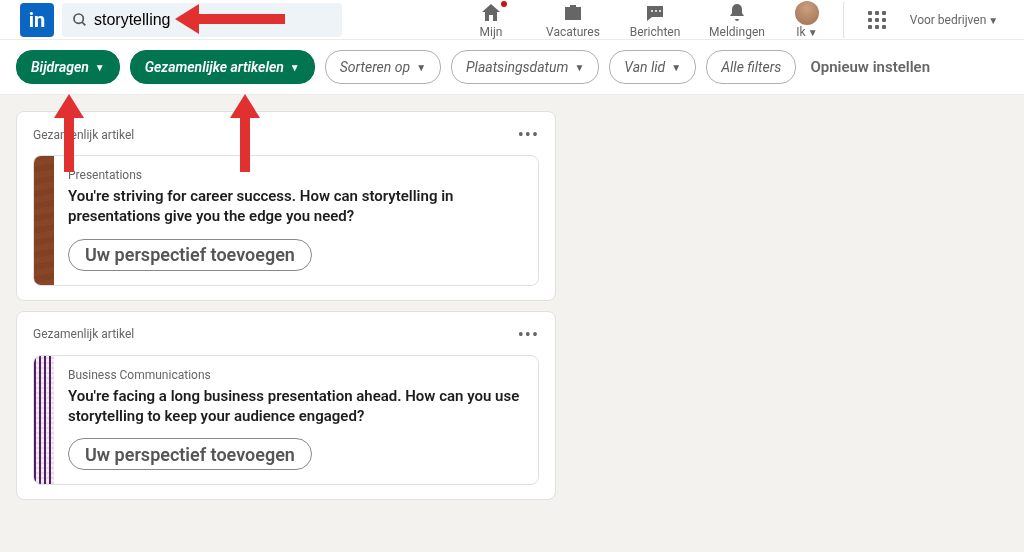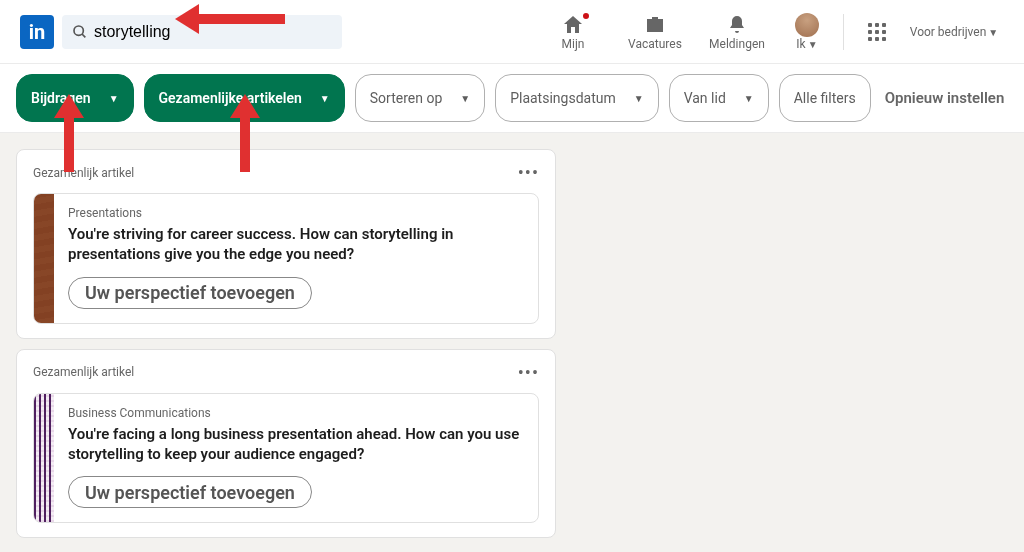--- a/index.html
+++ b/index.html
@@ -1,37 +1,37 @@
 <!DOCTYPE html>
 <html><head>
 <meta charset="utf-8">
 <style>
   * { box-sizing: border-box; margin: 0; padding: 0; }
   body { font-family: -apple-system, BlinkMacSystemFont, "Segoe UI", Roboto, Arial, sans-serif; background: #f3f2ef; width: 1024px; height: 552px; overflow: hidden; }
 
   
-  .header { background: #fff; height: 64px; display: flex; align-items: center; padding: 0 20px; border-bottom: 1px solid rgba(0,0,0,0.08); }
+  .header { background: #fff; height: 40px; display: flex; align-items: center; padding: 0 20px; border-bottom: 1px solid rgba(0,0,0,0.08); }
   .logo { width: 34px; height: 34px; background: #0a66c2; color: #fff; border-radius: 4px; display:flex; align-items:center; justify-content:center; font-weight:700; font-size:20px; margin-right: 8px;}
   .search-wrap { position: relative; background: #eef3f8; border-radius: 4px; height: 34px; width: 280px; display:flex; align-items:center; padding: 0 10px; }
   .search-wrap svg { flex-shrink:0; }
   .search-input { border:none; background:transparent; outline:none; font-size:16px; margin-left:6px; width:100%; color:#000; }
   .nav { margin-left:auto; display:flex; align-items:center; gap: 2px; }
   .nav-item { width: 80px; display:flex; flex-direction:column; align-items:center; justify-content:center; font-size:12px; color:#666; cursor:pointer; position:relative; }
   .nav-item .icon-wrap { height:24px; display:flex; align-items:center; justify-content:center; position:relative;}
   .nav-item .badge { position:absolute; top:-2px; right:-6px; width:10px; height:10px; background:#cc1016; border:2px solid #fff; border-radius:50%; }
   .avatar { width:24px; height:24px; border-radius:50%; background: radial-gradient(circle at 50% 30%, #c8a080, #a07050); }
   .nav-sep { width:1px; height:36px; background:#e0e0e0; margin:0 6px;}
   .nav-item.wide{width:100px;}
   .apps-icon{display:grid;grid-template-columns:repeat(3,4px);grid-template-rows:repeat(3,4px);gap:3px;}
   .apps-icon span{width:4px;height:4px;background:#666;border-radius:1px;}
   .caret{font-size:10px;margin-left:2px;}
 
   
   .filter-bar { background:#fff; padding: 10px 16px; display:flex; align-items:center; gap:10px; border-bottom:1px solid rgba(0,0,0,0.08);}
-  .pill { height:48px; padding:0 14px; border-radius:16px; display:flex; align-items:center; font-size:14px; cursor:pointer; gap:18px; white-space:nowrap;}
+  .pill { height:34px; padding:0 14px; border-radius:16px; display:flex; align-items:center; font-size:14px; cursor:pointer; gap:6px; white-space:nowrap;font-style:italic;}
   .pill.green { background:#01754f; color:#fff; border:1px solid #01754f; font-weight:600;}
   .pill.outline { background:#fff; color:#5e5e5e; border:1px solid #b0b0b0; }
   .pill .tri { font-size:10px;}
   .reset { color:#666; font-size:15px; font-weight:600; margin-left:4px; cursor:pointer;}
 
   
   .content { display:flex; padding: 16px; gap:24px; }
   .feed { width: 540px; display:flex; flex-direction:column; gap:10px;}
   .card { background:#fff; border:1px solid #e0e0e0; border-radius:8px; padding:12px 16px 14px; }
   .card-top { display:flex; justify-content:space-between; align-items:center; margin-bottom:10px;}
@@ -85,20 +85,31 @@
         <div class="icon-wrap">
             <svg width="24" height="24" viewBox="0 0 24 24" fill="#666">
               <path d="M9 6V4h6v2h5v13H4V6zM4 12h16"></path>
             </svg>
           </div>
         <span>Vacatures</span>
       </div>
       <div class="nav-item">
         <div class="icon-wrap">
             <svg width="24" height="24" viewBox="0 0 24 24" fill="#666">
+              <path d="M4 5h16v11H9l-5 4V5z"></path>
+              <circle cx="9" cy="10" r="1" fill="#fff"></circle>
+              <circle cx="13" cy="10" r="1" fill="#fff"></circle>
+              <circle cx="17" cy="10" r="1" fill="#fff"></circle>
+            </svg>
+          </div>
+        <span>Berichten</span>
+      </div>
+      <div class="nav-item">
+        <div class="icon-wrap">
+            <svg width="24" height="24" viewBox="0 0 24 24" fill="#666">
               <path d="M12 3a5 5 0 00-5 5v4l-2 3h14l-2-3V8a5 5 0 00-5-5zM10 18a2 2 0 004 0z"></path>
             </svg>
           </div>
         <span>Meldingen</span>
       </div>
       <div class="nav-item" style="width:56px;">
         <div class="icon-wrap">
             <div class="avatar"></div>
           </div>
         <span><span>Ik</span><span class="caret">▼</span></span>

